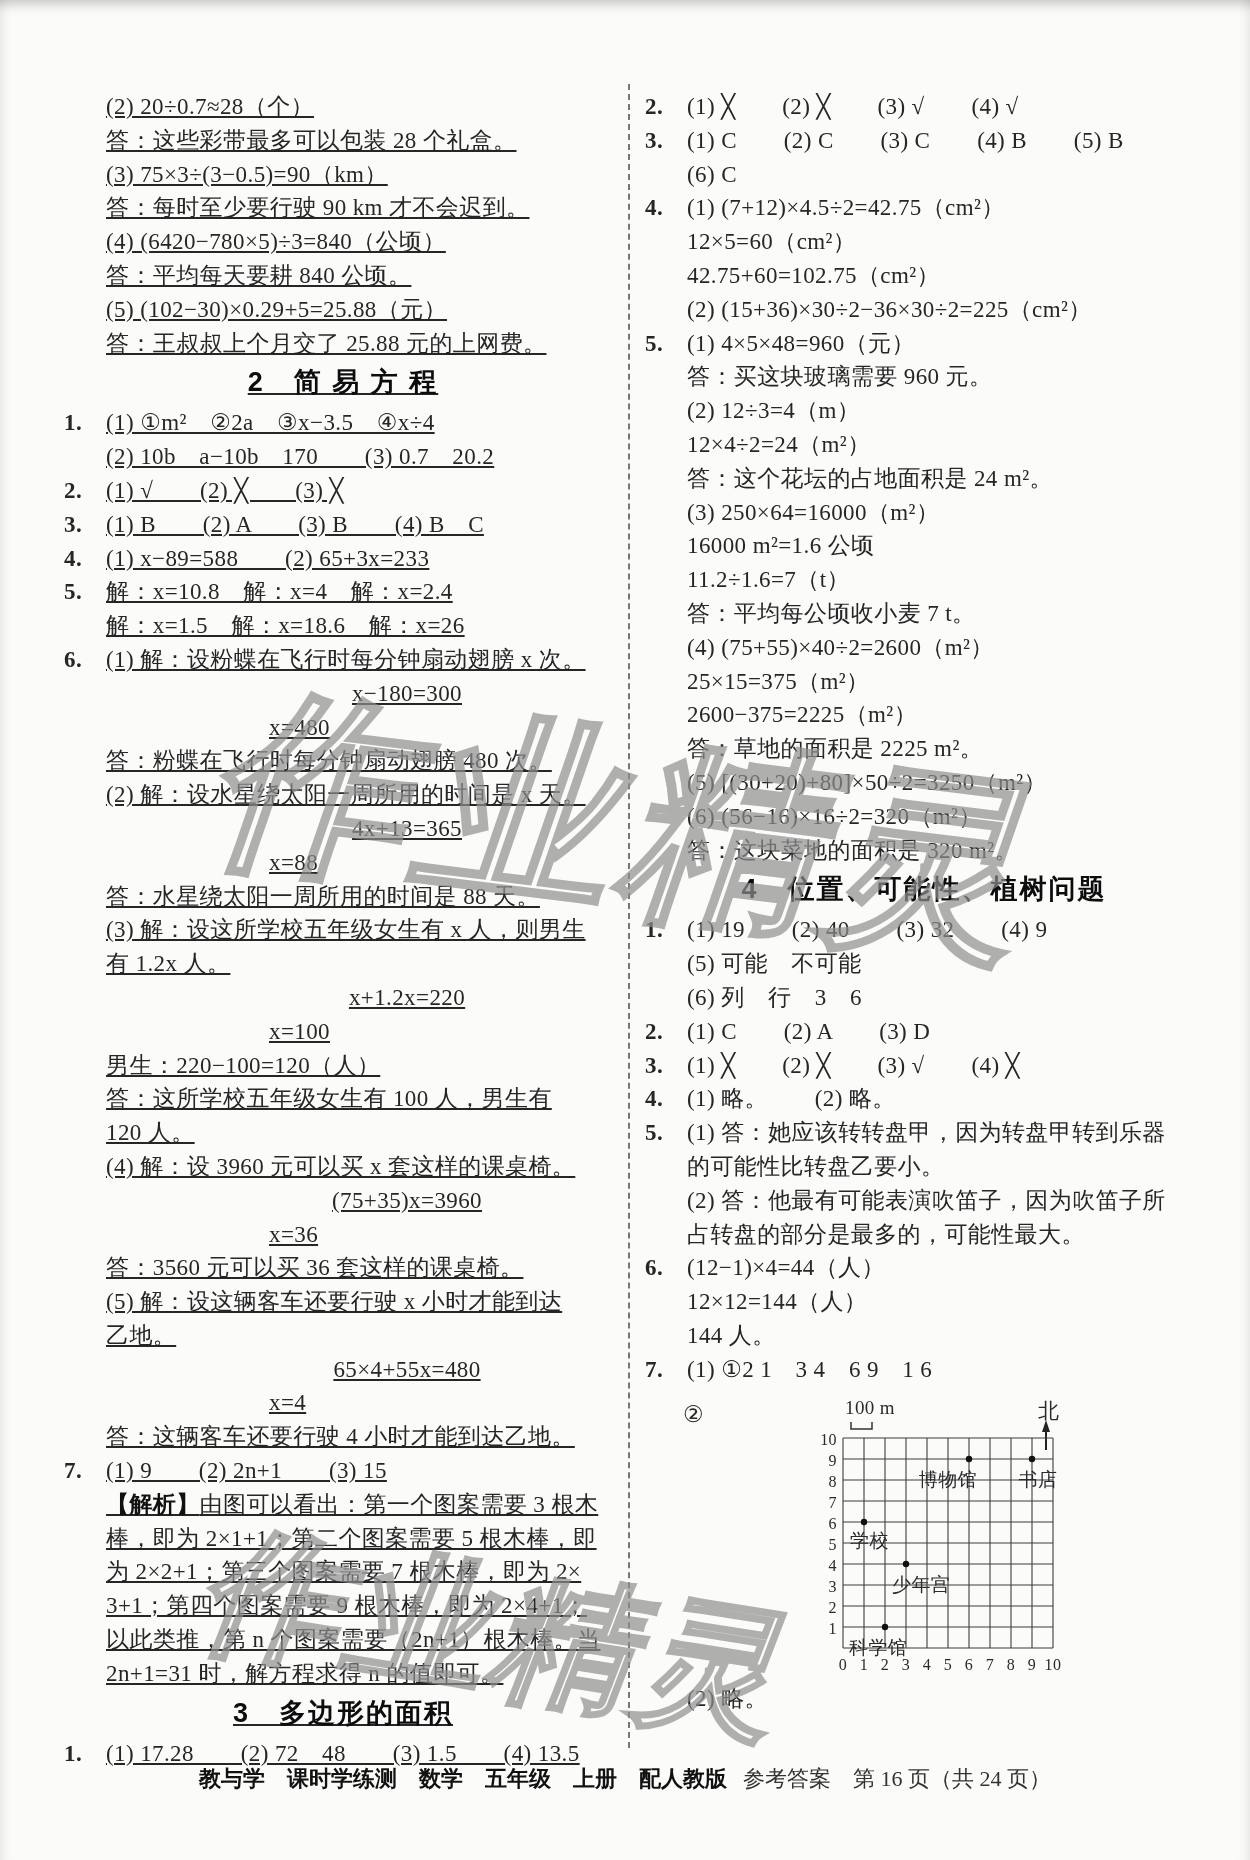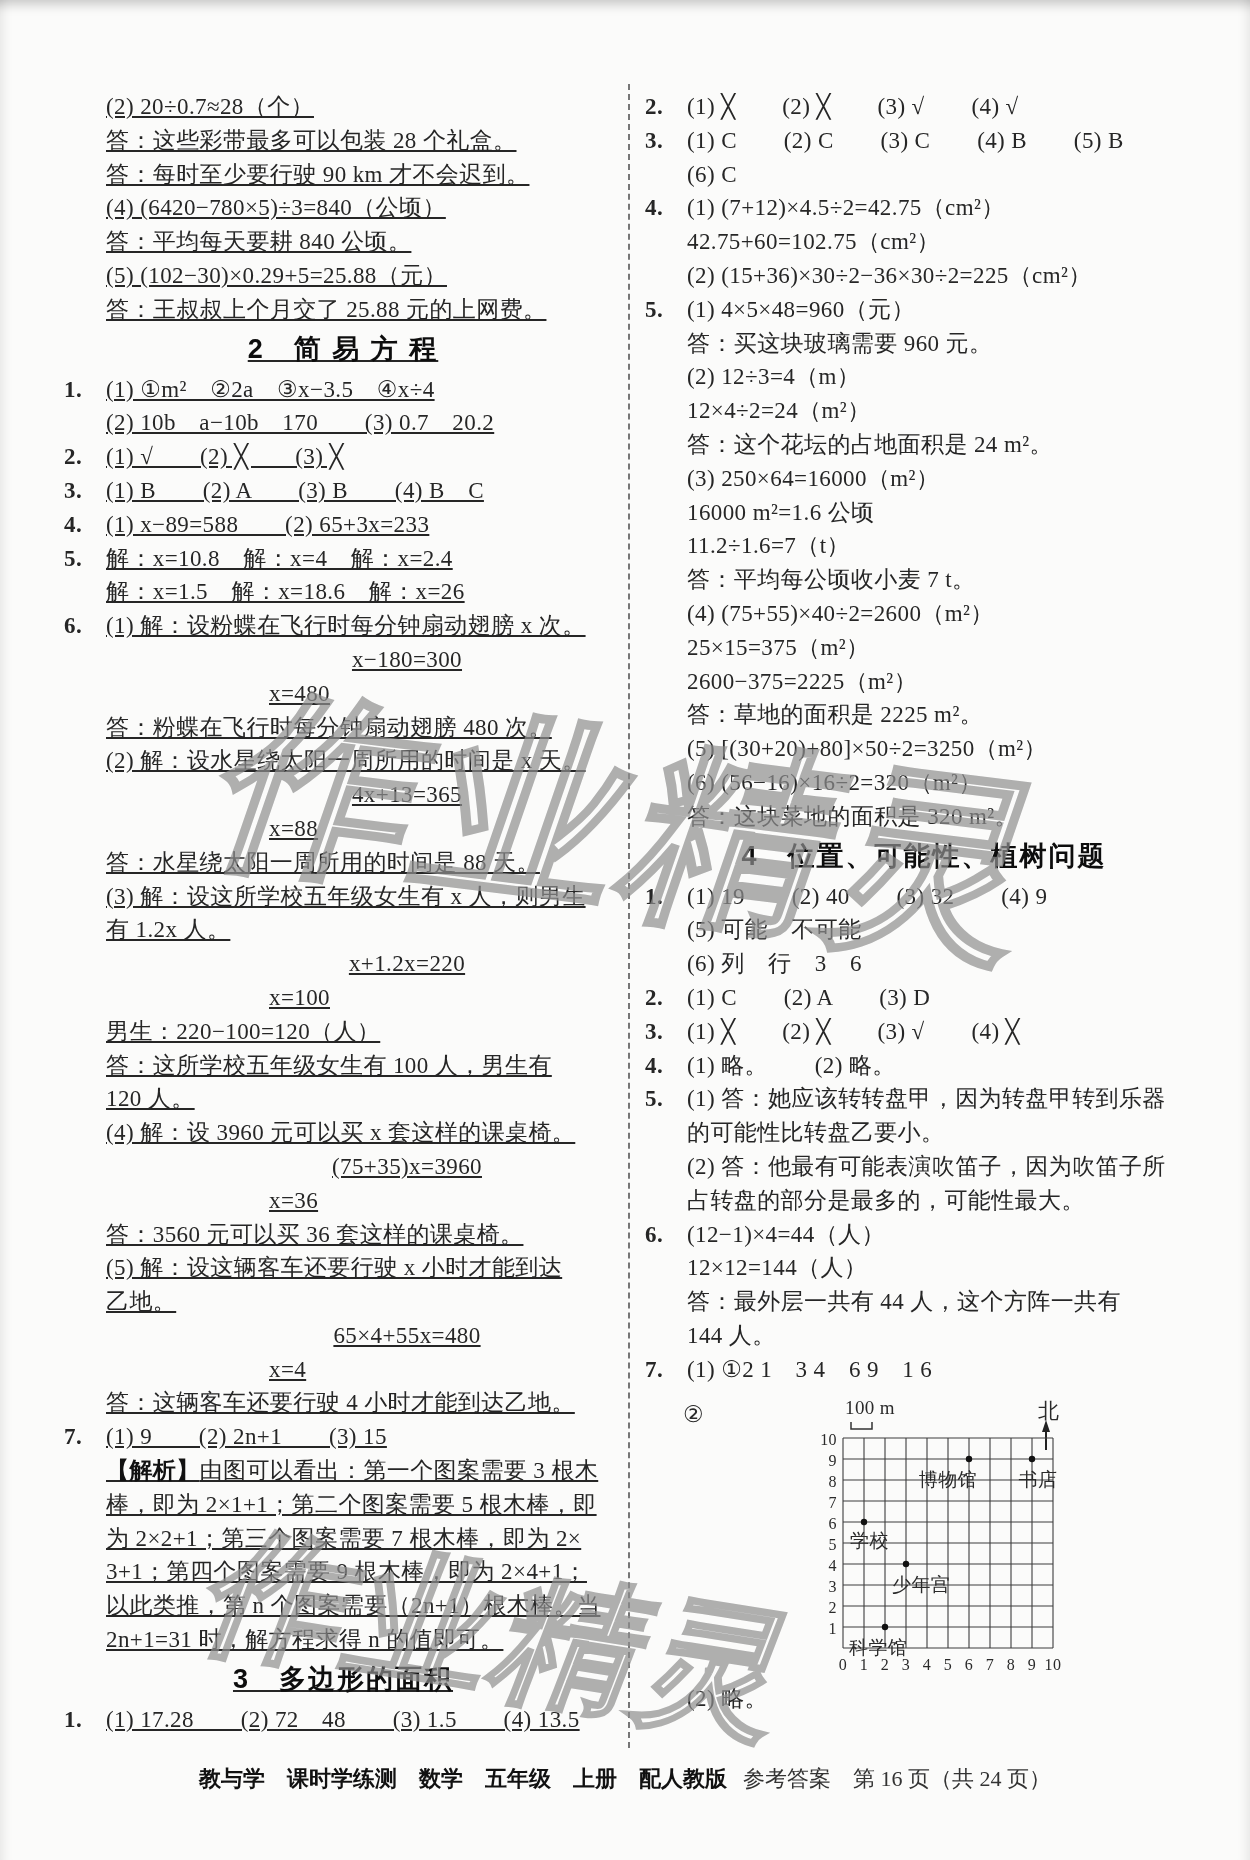--- a/index.html
+++ b/index.html
@@ -45,20 +45,23 @@
   <div class="wm wm1">作业精灵</div>
   <div class="wm wm2">作业精灵</div>
   <div class="col col-left" id="col-left">
       <div class="line body">
         <span class="txt">(2) 20÷0.7≈28（个）</span>
       </div>
       <div class="line body">
         <span class="txt">答：这些彩带最多可以包装 28 个礼盒。</span>
       </div>
       <div class="line body">
+        <span class="txt">(3) 75×3÷(3−0.5)=90（km）</span>
+      </div>
+      <div class="line body">
         <span class="txt">答：每时至少要行驶 90 km 才不会迟到。</span>
       </div>
       <div class="line body">
         <span class="txt">(4) (6420−780×5)÷3=840（公顷）</span>
       </div>
       <div class="line body">
         <span class="txt">答：平均每天要耕 840 公顷。</span>
       </div>
       <div class="line body">
         <span class="txt">(5) (102−30)×0.29+5=25.88（元）</span>
@@ -204,20 +207,23 @@
         <span class="txt">(1) C　　(2) C　　(3) C　　(4) B　　(5) B</span>
       </div>
       <div class="line body">
         <span class="txt">(6) C</span>
       </div>
       <div class="line body">
         <span class="num">4.</span>
         <span class="txt">(1) (7+12)×4.5÷2=42.75（cm²）</span>
       </div>
       <div class="line body">
+        <span class="txt">12×5=60（cm²）</span>
+      </div>
+      <div class="line body">
         <span class="txt">42.75+60=102.75（cm²）</span>
       </div>
       <div class="line body">
         <span class="txt">(2) (15+36)×30÷2−36×30÷2=225（cm²）</span>
       </div>
       <div class="line body">
         <span class="num">5.</span>
         <span class="txt">(1) 4×5×48=960（元）</span>
       </div>
       <div class="line body">
@@ -300,23 +306,20 @@
       </div>
       <div class="line body">
         <span class="txt">占转盘的部分是最多的，可能性最大。</span>
       </div>
       <div class="line body">
         <span class="num">6.</span>
         <span class="txt">(12−1)×4=44（人）</span>
       </div>
       <div class="line body">
         <span class="txt">12×12=144（人）</span>
-      </div>
-      <div class="line body">
-        <span class="txt">答：最外层一共有 44 人，这个方阵一共有</span>
       </div>
       <div class="line body">
         <span class="txt">144 人。</span>
       </div>
       <div class="line body">
         <span class="num">7.</span>
         <span class="txt">(1) ①2 1　3 4　6 9　1 6</span>
       </div>
       <div class="line maphold">
         <svg width="558" height="296" class="mapsvg">

